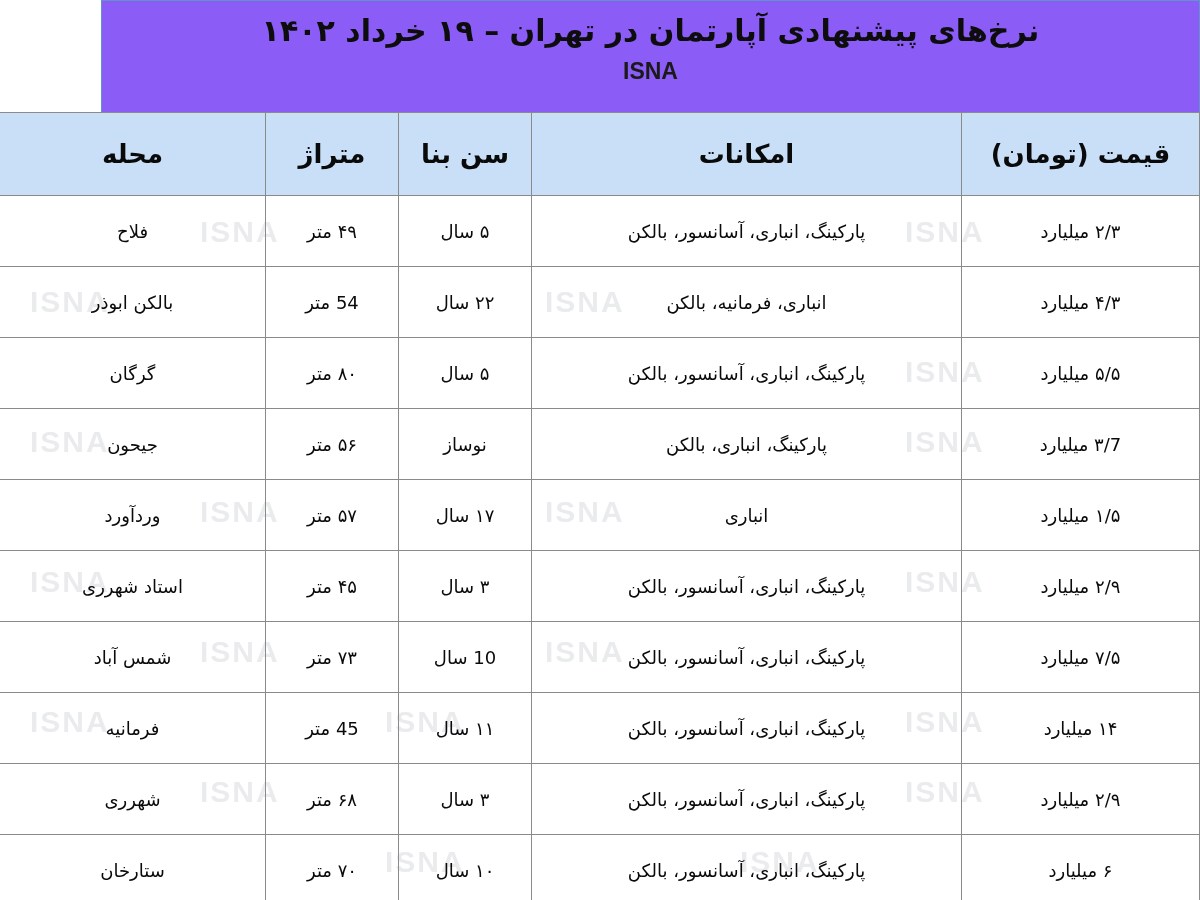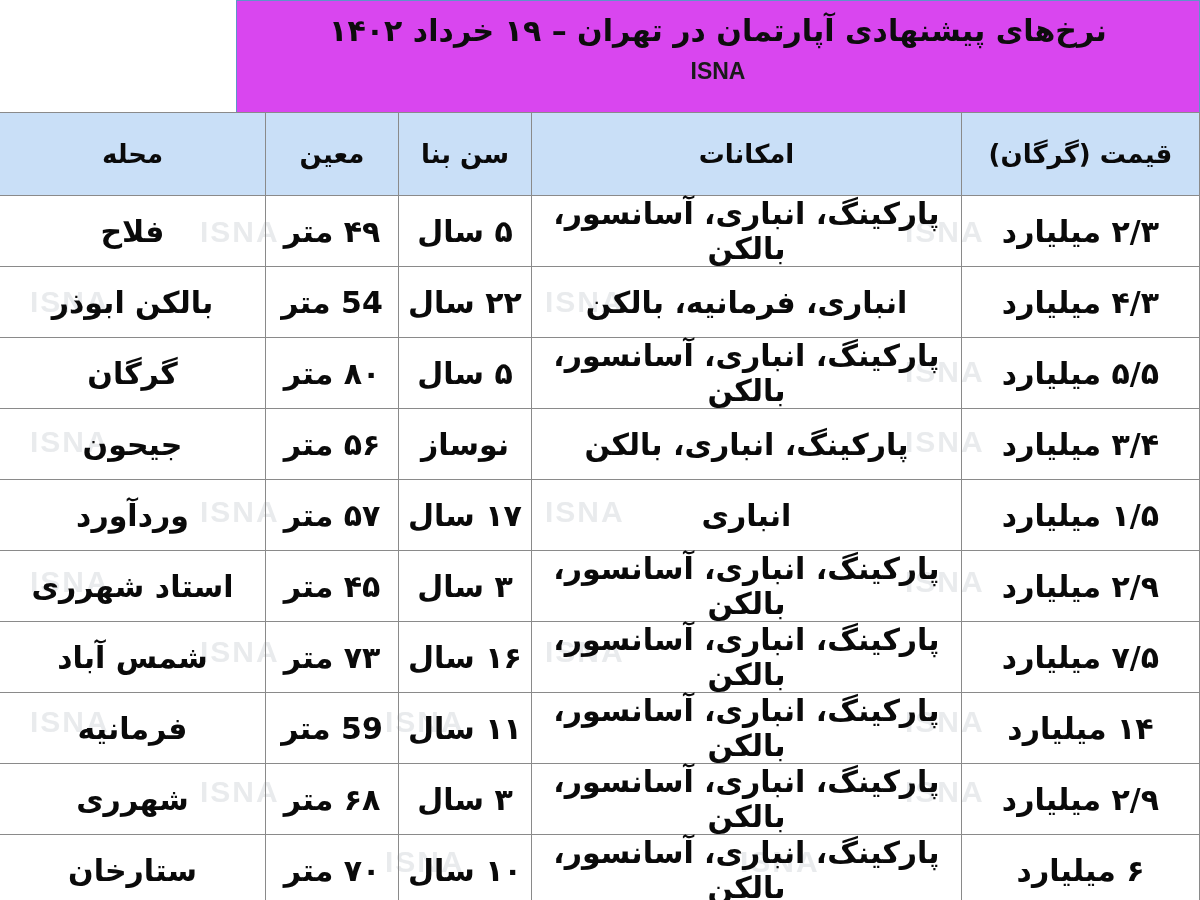--- a/index.html
+++ b/index.html
@@ -36,25 +36,25 @@
     font-size: 30px;
     letter-spacing: 2px;
     font-family: "Liberation Sans", sans-serif;
     direction: ltr;
   }
 
   
   .banner {
     position: relative;
     z-index: 10;
-    background: #d946ef;
+    background: #8b5cf6;
     border: 1px solid #5f93c9;
     border-bottom: none;
     box-sizing: border-box;
-    width: 964px;
+    width: 1099px;
     height: 112px;
     padding: 10px 20px 6px 20px;
     text-align: center;
     color: #111111;
   }
   .banner-title {
     font-size: 30px;
     font-weight: bold;
     line-height: 1.35;
     color: #0d0d0d;
@@ -88,22 +88,22 @@
     background: transparent;
   }
   table.data-table thead th {
     background: #c9dff7;
     height: 82px;
     font-size: 26px;
     font-weight: bold;
   }
   table.data-table tbody td {
     height: 70px;
-    font-size: 30px;
-    font-weight: bold;
+    font-size: 18px;
+    font-weight: normal;
     background: rgba(255,255,255,0.0);
   }
   .col-price   { width: 238px; }
   .col-feat    { width: 430px; }
   .col-age     { width: 133px; }
   .col-area    { width: 133px; }
   .col-hood    { width: 266px; }
 
   td.cell-feat { font-size: 24px; }
   td.cell-hood { font-size: 25px; }
@@ -147,25 +147,25 @@
     <colgroup>
       <col class="col-price">
       <col class="col-feat">
       <col class="col-age">
       <col class="col-area">
       <col class="col-hood">
     </colgroup>
     <thead>
       <tr>
         <th>
-          <span class="hdr-price-inner">قیمت (گرگان)</span>
+          <span class="hdr-price-inner">قیمت (تومان)</span>
         </th>
         <th>امکانات</th>
         <th>سن بنا</th>
-        <th>معین</th>
+        <th>متراژ</th>
         <th>محله</th>
       </tr>
     </thead>
     <tbody>
       <tr>
         <td class="cell-price">۲/۳ میلیارد</td>
         <td class="cell-feat">پارکینگ، انباری، آسانسور، بالکن</td>
         <td class="cell-age">۵ سال</td>
         <td class="cell-area">۴۹ متر</td>
         <td class="cell-hood">فلاح</td>
@@ -178,21 +178,21 @@
         <td class="cell-hood">بالکن ابوذر</td>
       </tr>
       <tr>
         <td class="cell-price">۵/۵ میلیارد</td>
         <td class="cell-feat">پارکینگ، انباری، آسانسور، بالکن</td>
         <td class="cell-age">۵ سال</td>
         <td class="cell-area">۸۰ متر</td>
         <td class="cell-hood">گرگان</td>
       </tr>
       <tr>
-        <td class="cell-price">۳/۴ میلیارد</td>
+        <td class="cell-price">۳/7 میلیارد</td>
         <td class="cell-feat">پارکینگ، انباری، بالکن</td>
         <td class="cell-age">نوساز</td>
         <td class="cell-area">۵۶ متر</td>
         <td class="cell-hood">جیحون</td>
       </tr>
       <tr>
         <td class="cell-price">۱/۵ میلیارد</td>
         <td class="cell-feat">انباری</td>
         <td class="cell-age">۱۷ سال</td>
         <td class="cell-area">۵۷ متر</td>
@@ -201,29 +201,29 @@
       <tr>
         <td class="cell-price">۲/۹ میلیارد</td>
         <td class="cell-feat">پارکینگ، انباری، آسانسور، بالکن</td>
         <td class="cell-age">۳ سال</td>
         <td class="cell-area">۴۵ متر</td>
         <td class="cell-hood">استاد شهرری</td>
       </tr>
       <tr>
         <td class="cell-price">۷/۵ میلیارد</td>
         <td class="cell-feat">پارکینگ، انباری، آسانسور، بالکن</td>
-        <td class="cell-age">۱۶ سال</td>
+        <td class="cell-age">10 سال</td>
         <td class="cell-area">۷۳ متر</td>
         <td class="cell-hood">شمس آباد</td>
       </tr>
       <tr>
         <td class="cell-price">۱۴ میلیارد</td>
         <td class="cell-feat">پارکینگ، انباری، آسانسور، بالکن</td>
         <td class="cell-age">۱۱ سال</td>
-        <td class="cell-area">59 متر</td>
+        <td class="cell-area">45 متر</td>
         <td class="cell-hood">فرمانیه</td>
       </tr>
       <tr>
         <td class="cell-price">۲/۹ میلیارد</td>
         <td class="cell-feat">پارکینگ، انباری، آسانسور، بالکن</td>
         <td class="cell-age">۳ سال</td>
         <td class="cell-area">۶۸ متر</td>
         <td class="cell-hood">شهرری</td>
       </tr>
       <tr>

